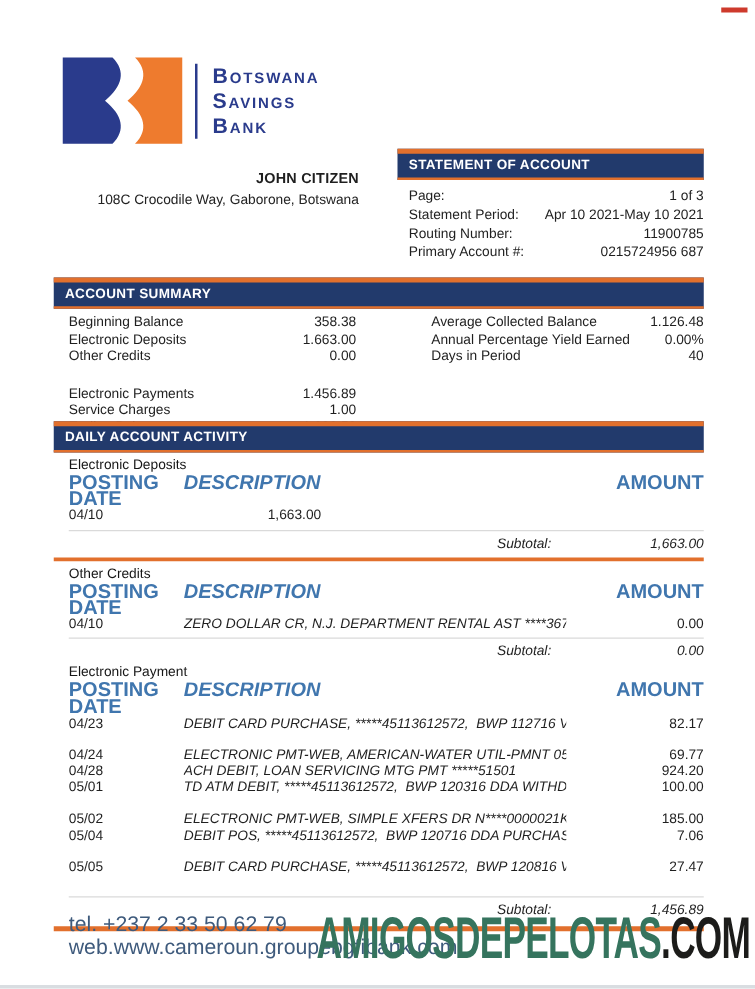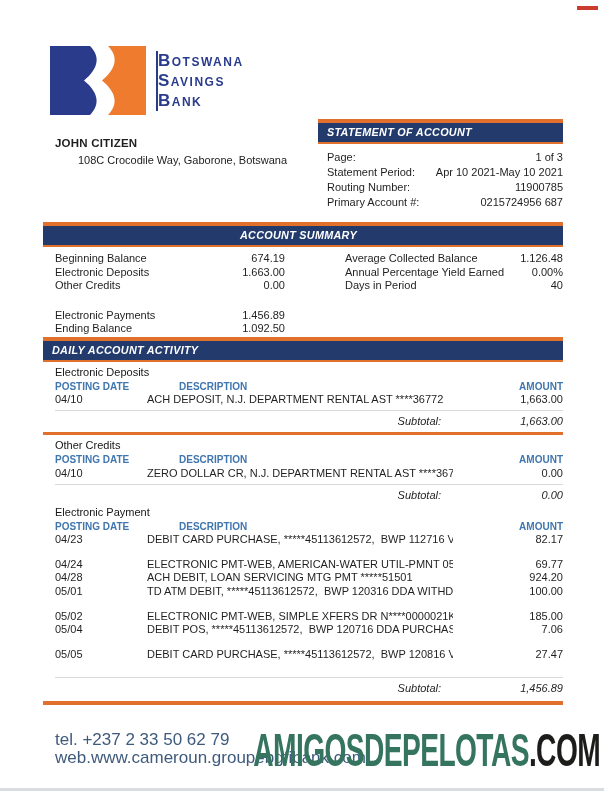--- a/index.html
+++ b/index.html
@@ -20,61 +20,60 @@
     font-family:"Liberation Sans","DejaVu Sans",sans-serif;
     font-size:11px;color:var(--ink);
   }
   .corner-mark{position:absolute;top:6px;right:6px;width:21px;height:4px;background:#ce3a2c;}
   .bottom-edge{position:absolute;bottom:0;left:0;width:604px;height:3px;background:#d9dde1;}
 
   
   .logo{position:absolute;left:50px;top:45px;display:flex;align-items:center;}
   .logo svg{display:block;}
   .logo-text{
-    margin-left:10px;border-left:2.5px solid var(--logo-navy);
+    margin-left:10px;border-left:2.5px solid var(--logo-navy);padding-left:12px;
     color:var(--logo-navy);font-weight:bold;font-variant:small-caps;
     font-size:17px;line-height:1.17;letter-spacing:1.5px;
   }
 
   
   .recipient{position:absolute;left:55px;top:137px;}
-  .recipient .name{font-weight:bold;font-size:11.5px;letter-spacing:.2px;}
+  .recipient .name{font-weight:bold;font-size:11.5px;letter-spacing:.2px;text-align:right;}
   .recipient .addr{margin-top:5px;font-size:11px;color:#222;margin-left:23px;}
 
   
   .bar{
     border-top:4px solid var(--orange);
     border-bottom:2px solid var(--orange);
     background:var(--navy);color:#fff;font-weight:bold;
     font-size:10.8px;letter-spacing:.3px;
     padding:3px 18px 4px 9px;
-    font-style:italic;
   }
 
   
   .stmt-box{position:absolute;left:318px;top:119px;width:245px;}
   .stmt-rows{padding:6px 0 0 9px;}
   .stmt-row{display:flex;justify-content:space-between;line-height:15px;gap:16px;}
 
   
-  .summary{position:absolute;left:43px;top:222px;width:520px;text-align:center;}
+  .summary{position:absolute;left:43px;top:222px;width:520px;}
   .summary-body{display:flex;justify-content:space-between;padding:5px 0 0 12px;}
   .sum-col-left{width:230px;}
   .sum-col-right{width:218px;}
   .sum-row{display:flex;justify-content:space-between;line-height:13.6px;gap:12px;}
   .sum-spacer{height:16px;}
 
   
   .activity{position:absolute;left:43px;top:337px;width:520px;}
   .act-body{padding:2px 0 0 12px;}
   .sub-name{line-height:13px;margin-top:2px;color:#161616;}
   .cols,.act-row{display:flex;line-height:13.2px;}
-  .cols{color:var(--col-blue);font-weight:bold;font-size:10px;margin-top:1px;gap:32px;}
+  .cols{color:var(--col-blue);font-weight:bold;font-size:16px;margin-top:1px;}
   .c-date{width:92px;flex:none;}
-  .c-desc{flex:1;white-space:pre;overflow:hidden;}
+  .c-desc{flex:1;white-space:pre;overflow:hidden;font-style:italic;}
   .c-amt{width:110px;flex:none;text-align:right;}
   .subtotal-row{
     display:flex;justify-content:flex-end;line-height:13px;
     border-top:1px solid #dadada;margin-top:4px;padding-top:4px;margin-bottom:2px;font-style:italic;
   }
   .subtotal-amt{width:122px;text-align:right;}
   .orange-rule{height:3px;background:var(--orange);margin:4px 0 4px -12px;}
   .orange-rule.thick{height:4px;margin-top:6px;}
   .gap{height:12px;}
 
@@ -131,34 +130,38 @@
     </div>
   </div>
 </div>
 
 <div class="summary">
   <div class="bar">ACCOUNT SUMMARY</div>
   <div class="summary-body">
     <div class="sum-col-left">
       <div class="sum-row">
         <span>Beginning Balance</span>
-        <span>674.19</span>
+        <span>358.38</span>
       </div>
       <div class="sum-row">
         <span>Electronic Deposits</span>
         <span>1.663.00</span>
       </div>
       <div class="sum-row">
         <span>Other Credits</span>
         <span>0.00</span>
       </div>
       <div class="sum-spacer"></div>
       <div class="sum-row">
         <span>Electronic Payments</span>
         <span>1.456.89</span>
+      </div>
+      <div class="sum-row">
+        <span>Service Charges</span>
+        <span>1.00</span>
       </div>
       <div class="sum-row">
         <span>Ending Balance</span>
         <span>1.092.50</span>
       </div>
     </div>
     <div class="sum-col-right">
       <div class="sum-row">
         <span>Average Collected Balance</span>
         <span>1.126.48</span>
@@ -180,21 +183,20 @@
   <div class="act-body">
 
     <div class="sub-name">Electronic Deposits</div>
     <div class="cols">
       <span class="c-date">POSTING DATE</span>
       <span class="c-desc">DESCRIPTION</span>
       <span class="c-amt">AMOUNT</span>
     </div>
     <div class="act-row">
       <span class="c-date">04/10</span>
-      <span class="c-desc">ACH DEPOSIT, N.J. DEPARTMENT RENTAL AST ****36772</span>
       <span class="c-amt">1,663.00</span>
     </div>
     <div class="subtotal-row">
       <span>Subtotal:</span>
       <span class="subtotal-amt">1,663.00</span>
     </div>
     <div class="orange-rule"></div>
 
     <div class="sub-name">Other Credits</div>
     <div class="cols">

